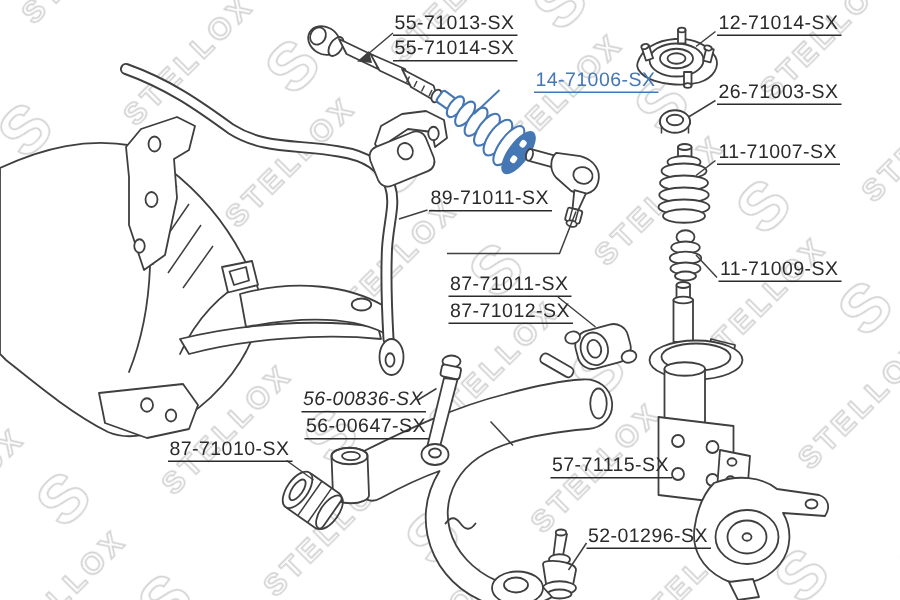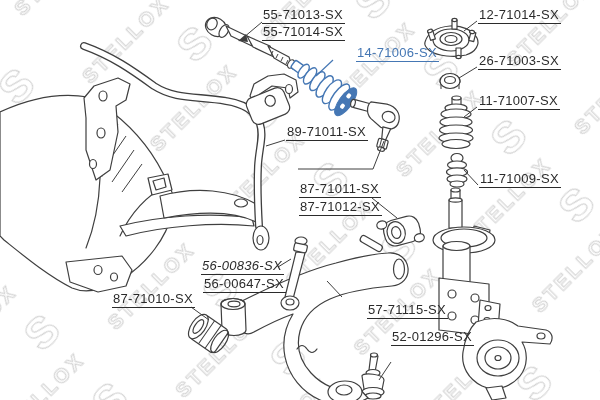--- a/index.html
+++ b/index.html
@@ -298,15 +298,15 @@
       <div class="part-label" style="left: 478px; top: 54px;">26-71003-SX</div>
       <div class="part-label" style="left: 478px; top: 94px;">11-71007-SX</div>
       <div class="part-label" style="left: 479px; top: 172px;">11-71009-SX</div>
       <div class="part-label" style="left: 286px; top: 125px; text-align: right;">89-71011-SX</div>
       <div class="part-label" style="left: 299px; top: 182px;">87-71011-SX</div>
       <div class="part-label" style="left: 299px; top: 200px;">87-71012-SX</div>
       <div class="part-label" style="left: 201px; top: 259px; font-style: italic;">56-00836-SX</div>
       <div class="part-label" style="left: 203px; top: 277px;">56-00647-SX</div>
       <div class="part-label" style="left: 112px; top: 292px;">87-71010-SX</div>
       <div class="part-label" style="left: 343px; top: 303px; margin-left: 24px;">57-71115-SX</div>
-      <div class="part-label" style="left: 391px; top: 330px; text-align: center;">52-01296-SX</div>
+      <div class="part-label" style="left: 391px; top: 350px; text-align: center;">52-01296-SX</div>
     </div>
 </div>
 
 </body></html>

